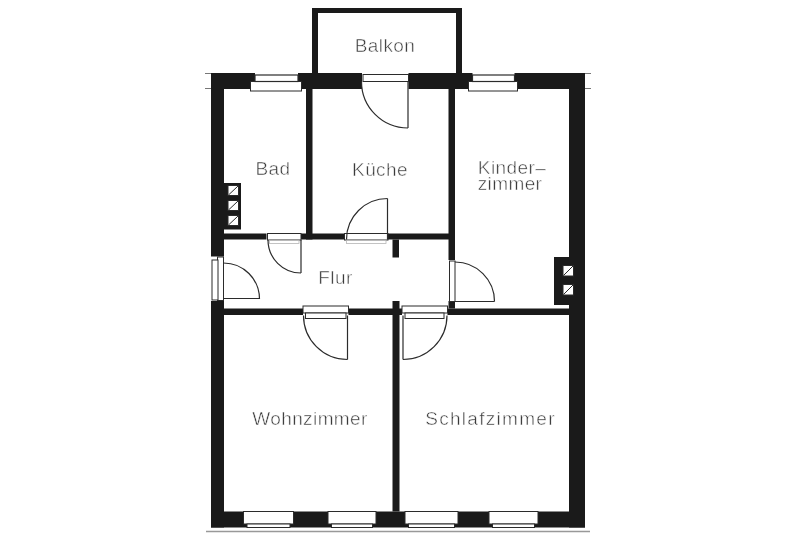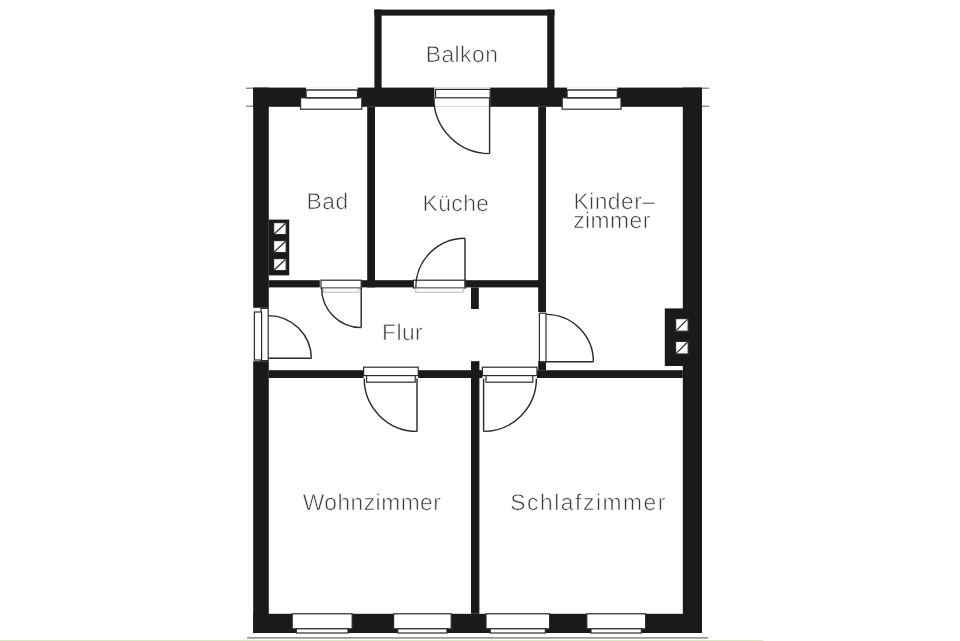--- a/index.html
+++ b/index.html
@@ -1,16 +1,16 @@
 <!DOCTYPE html>
 <html><head>
 <meta charset="utf-8">
 <style>
   html,body{margin:0;padding:0;background:#ffffff;}
-  .page{width:800px;height:534px;position:relative;background:#84cc16;overflow:hidden;}
+  .page{width:800px;height:534px;position:relative;background:#ef4444;overflow:hidden;}
   text{font-family:"Liberation Sans", sans-serif;fill:#3a3a3a;stroke:#ffffff;stroke-width:0.5;letter-spacing:0.4px;}
 </style>
 </head>
 <body>
 <div class="page">
 <svg width="800" height="534" viewBox="0 0 800 534" xmlns="http://www.w3.org/2000/svg">
 <rect x="0" y="0" width="800" height="534" fill="#ffffff"></rect>
 
 <g>
 <rect x="312" y="8" width="150" height="5" fill="#1a1a1a"></rect>

